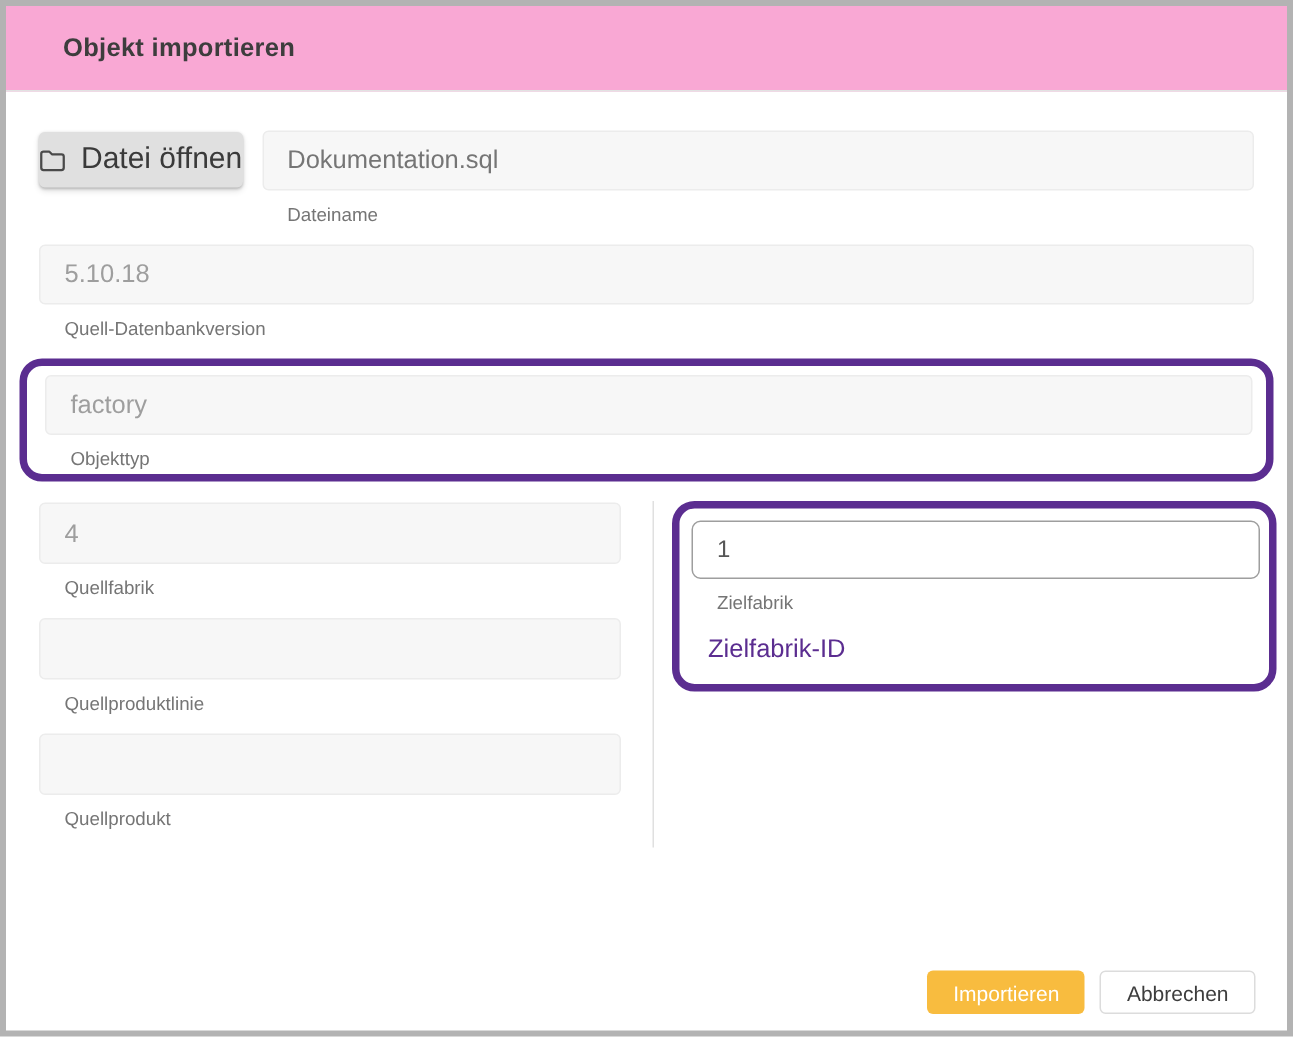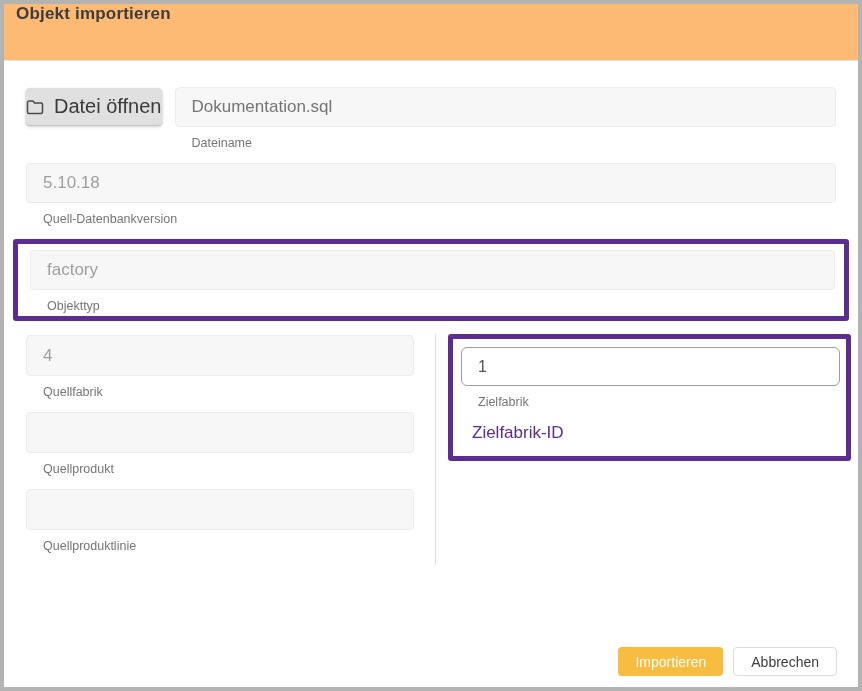--- a/index.html
+++ b/index.html
@@ -10,24 +10,24 @@
     border: 4px solid #b3b3b3;
     font-family: "Liberation Sans", sans-serif;
     display: flex; flex-direction: column;
     overflow: hidden;
   }
 
   
   .dialog-header {
     flex: 0 0 auto;
     height: 57px;
-    background: #fdba74;
+    background: #f9a8d4;
     border-bottom: 1px solid #e2e2e2;
-    display: flex; 
-    padding: 0 12px;
+    display: flex; align-items: center;
+    padding: 0 38px;
   }
   .dialog-title {
     margin: 0;
     font-size: 17px;
     font-weight: 600;
     color: #3d3d3d;
     letter-spacing: 0.2px;
   }
 
   
@@ -64,21 +64,21 @@
     font-family: inherit; font-size: 20px; color: #3a3a3a;
     box-shadow: 0 1px 2px rgba(0,0,0,0.22), 0 2px 4px rgba(0,0,0,0.12);
     cursor: pointer;
   }
   .open-file-btn svg { display: block; }
   .row-file .file-col { flex: 1 1 auto; margin-left: 13px; }
 
   
   .highlight-box {
     border: 5px solid var(--accent-purple, #5b2d90);
-    border-radius: 3px;
+    border-radius: 15px;
   }
   .objekttyp-highlight {
     margin: 13px -13px 0 -13px;
     padding: 6px 9px 3px 12px;
   }
   .zielfabrik-highlight {
     width: 403px;
     padding: 8px 6px 12px 8px;
   }
 
@@ -177,25 +177,25 @@
 
   <div class="columns">
 
     <div class="col-left">
       <div>
         <input class="field-input" type="text" value="4" style="">
         <div class="field-label">Quellfabrik</div>
       </div>
       <div class="field-group">
         <input class="field-input" type="text" value="" style="">
-        <div class="field-label">Quellprodukt</div>
+        <div class="field-label">Quellproduktlinie</div>
       </div>
       <div class="field-group">
         <input class="field-input" type="text" value="" style="">
-        <div class="field-label">Quellproduktlinie</div>
+        <div class="field-label">Quellprodukt</div>
       </div>
     </div>
 
     <div class="column-divider"></div>
 
     <div class="col-right">
       <div class="highlight-box zielfabrik-highlight">
         <input class="zielfabrik-input" type="text" value="1" style="">
         <div class="field-label">Zielfabrik</div>
         <div class="zielfabrik-id-text">Zielfabrik-ID</div>

